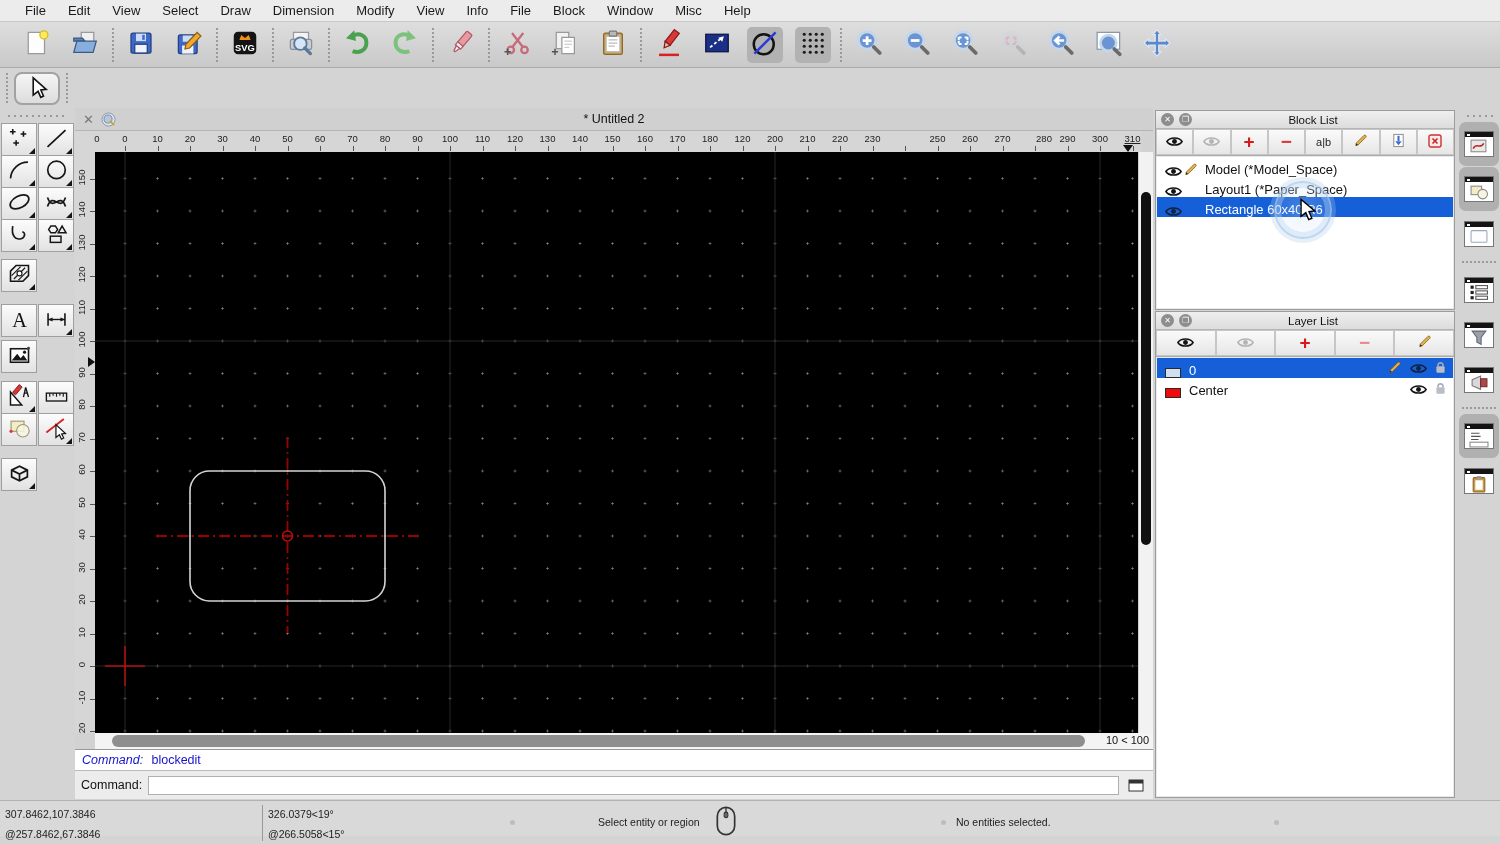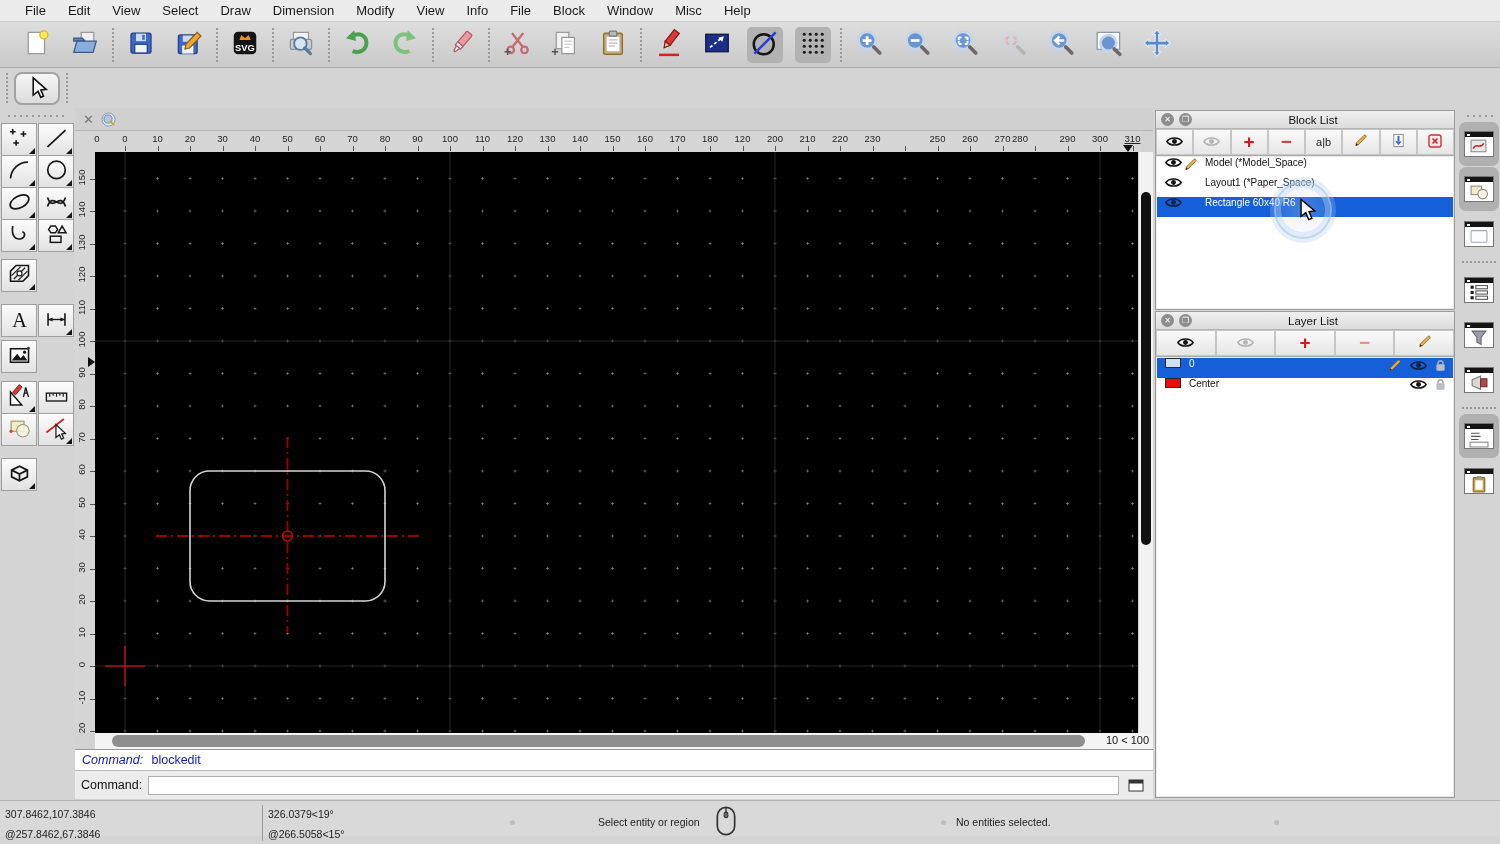--- a/index.html
+++ b/index.html
@@ -82,21 +82,21 @@
   #layer-panel { top:311px; height:487px; }
   .panel-title { height:18px; background:linear-gradient(#efefef,#dcdcdc); border-bottom:1px solid #b5b5b5;
                  display:flex; align-items:center; position:relative; }
   .pt-btn { width:13px; height:13px; border-radius:50%; background:#8d8d8d; color:#fff; font-size:8px;
             display:flex; align-items:center; justify-content:center; margin-left:5px; }
   .panel-title .t { position:absolute; left:0; right:0; text-align:center; font-size:11.5px; color:#111;margin-left:16px; }
   .panel-toolbar { display:flex; height:27px; border-bottom:1px solid #ababab; }
   .ptb { flex:1; display:flex; align-items:center; justify-content:center;
          background:linear-gradient(#fafafa,#e6e6e6); border-right:1px solid #c2c2c2; border:1px solid #c6c6c6; }
   .panel-list { position:absolute; top:46px; bottom:1px; left:1px; right:1px; background:#fff; overflow:hidden; }
-  .prow { height:20px; display:flex; align-items:flex-start; font-size:10px; padding-left:8px; color:#111; }
+  .prow { height:20px; display:flex; align-items:flex-end; font-size:13px; padding-left:8px; color:#111; }
   .prow.selected { background:#1560d8; color:#fff; }
   .cell-eye { width:18px; display:flex; }
   .cell-pencil { width:22px; display:flex; }
   .row-right { margin-left:auto; display:flex; align-items:center; gap:8px; padding-right:7px; }
   .swatch { width:16px; height:10px; border:1px solid #2a2a2a; margin-right:8px; }
   .glyph-plus { color:#d81a1a; font-size:19px; font-weight:bold; line-height:16px; }
   .glyph-minus { color:#d83a3a; font-size:19px; font-weight:bold; line-height:14px; }
   .glyph-minus.pale { color:#e88a8a; }
   .glyph-ab { font-size:11px; color:#222; }
 
@@ -472,20 +472,21 @@
   </div>
 
 <div class="doc-area">
   <div class="tabbar">
     <span class="tab-close">✕</span>
     <span class="app-ico" id="app-ico"><svg width="15" height="15" viewBox="0 0 16 16">
           <circle cx="8" cy="8" r="7" fill="#dce4ee" stroke="#8899aa"></circle>
           <circle cx="7.5" cy="7.5" r="4.3" fill="#b8c8dc" stroke="#7788aa"></circle>
           <path d="M9.5 9.5 L14 14" stroke="#caa52a" stroke-width="2"></path>
         </svg></span>
+    <span class="tab-title">* Untitled 2</span>
   </div>
   <div class="hruler" id="hruler">
       <span class="hlab" style="left: 7px;">0</span>
       <span class="hlab" style="left: 35px;">0</span>
       <span class="htick" style="left: 50px;"></span>
       <span class="hlab" style="left: 67.5px;">10</span>
       <span class="htick" style="left: 82.5px;"></span>
       <span class="hlab" style="left: 100px;">20</span>
       <span class="htick" style="left: 115px;"></span>
       <span class="hlab" style="left: 132.5px;">30</span>
@@ -531,21 +532,21 @@
       <span class="hlab" style="left: 782.5px;">230</span>
       <span class="htick" style="left: 797.5px;"></span>
       <span class="hlab" style="left: 815px; margin-top: 47px;">240</span>
       <span class="htick" style="left: 830px;"></span>
       <span class="hlab" style="left: 847.5px;">250</span>
       <span class="htick" style="left: 862.5px;"></span>
       <span class="hlab" style="left: 880px;">260</span>
       <span class="htick" style="left: 895px;"></span>
       <span class="hlab" style="left: 912.5px;">270</span>
       <span class="htick" style="left: 927.5px;"></span>
-      <span class="hlab" style="left: 930px; text-align: center;">280</span>
+      <span class="hlab" style="left: 954px; text-align: center;">280</span>
       <span class="htick" style="left: 960px;"></span>
       <span class="hlab" style="left: 977.5px;">290</span>
       <span class="htick" style="left: 992.5px;"></span>
       <span class="hlab" style="left: 1010px;">300</span>
       <span class="htick" style="left: 1025px;"></span>
       <span class="hlab" style="left: 1042.5px; text-decoration: underline;">310</span>
       <span class="htick" style="left: 1057.5px;"></span>
       <span class="hpointer" style="left: 1048px;"></span>
     </div>
   <div class="vruler" id="vruler">

